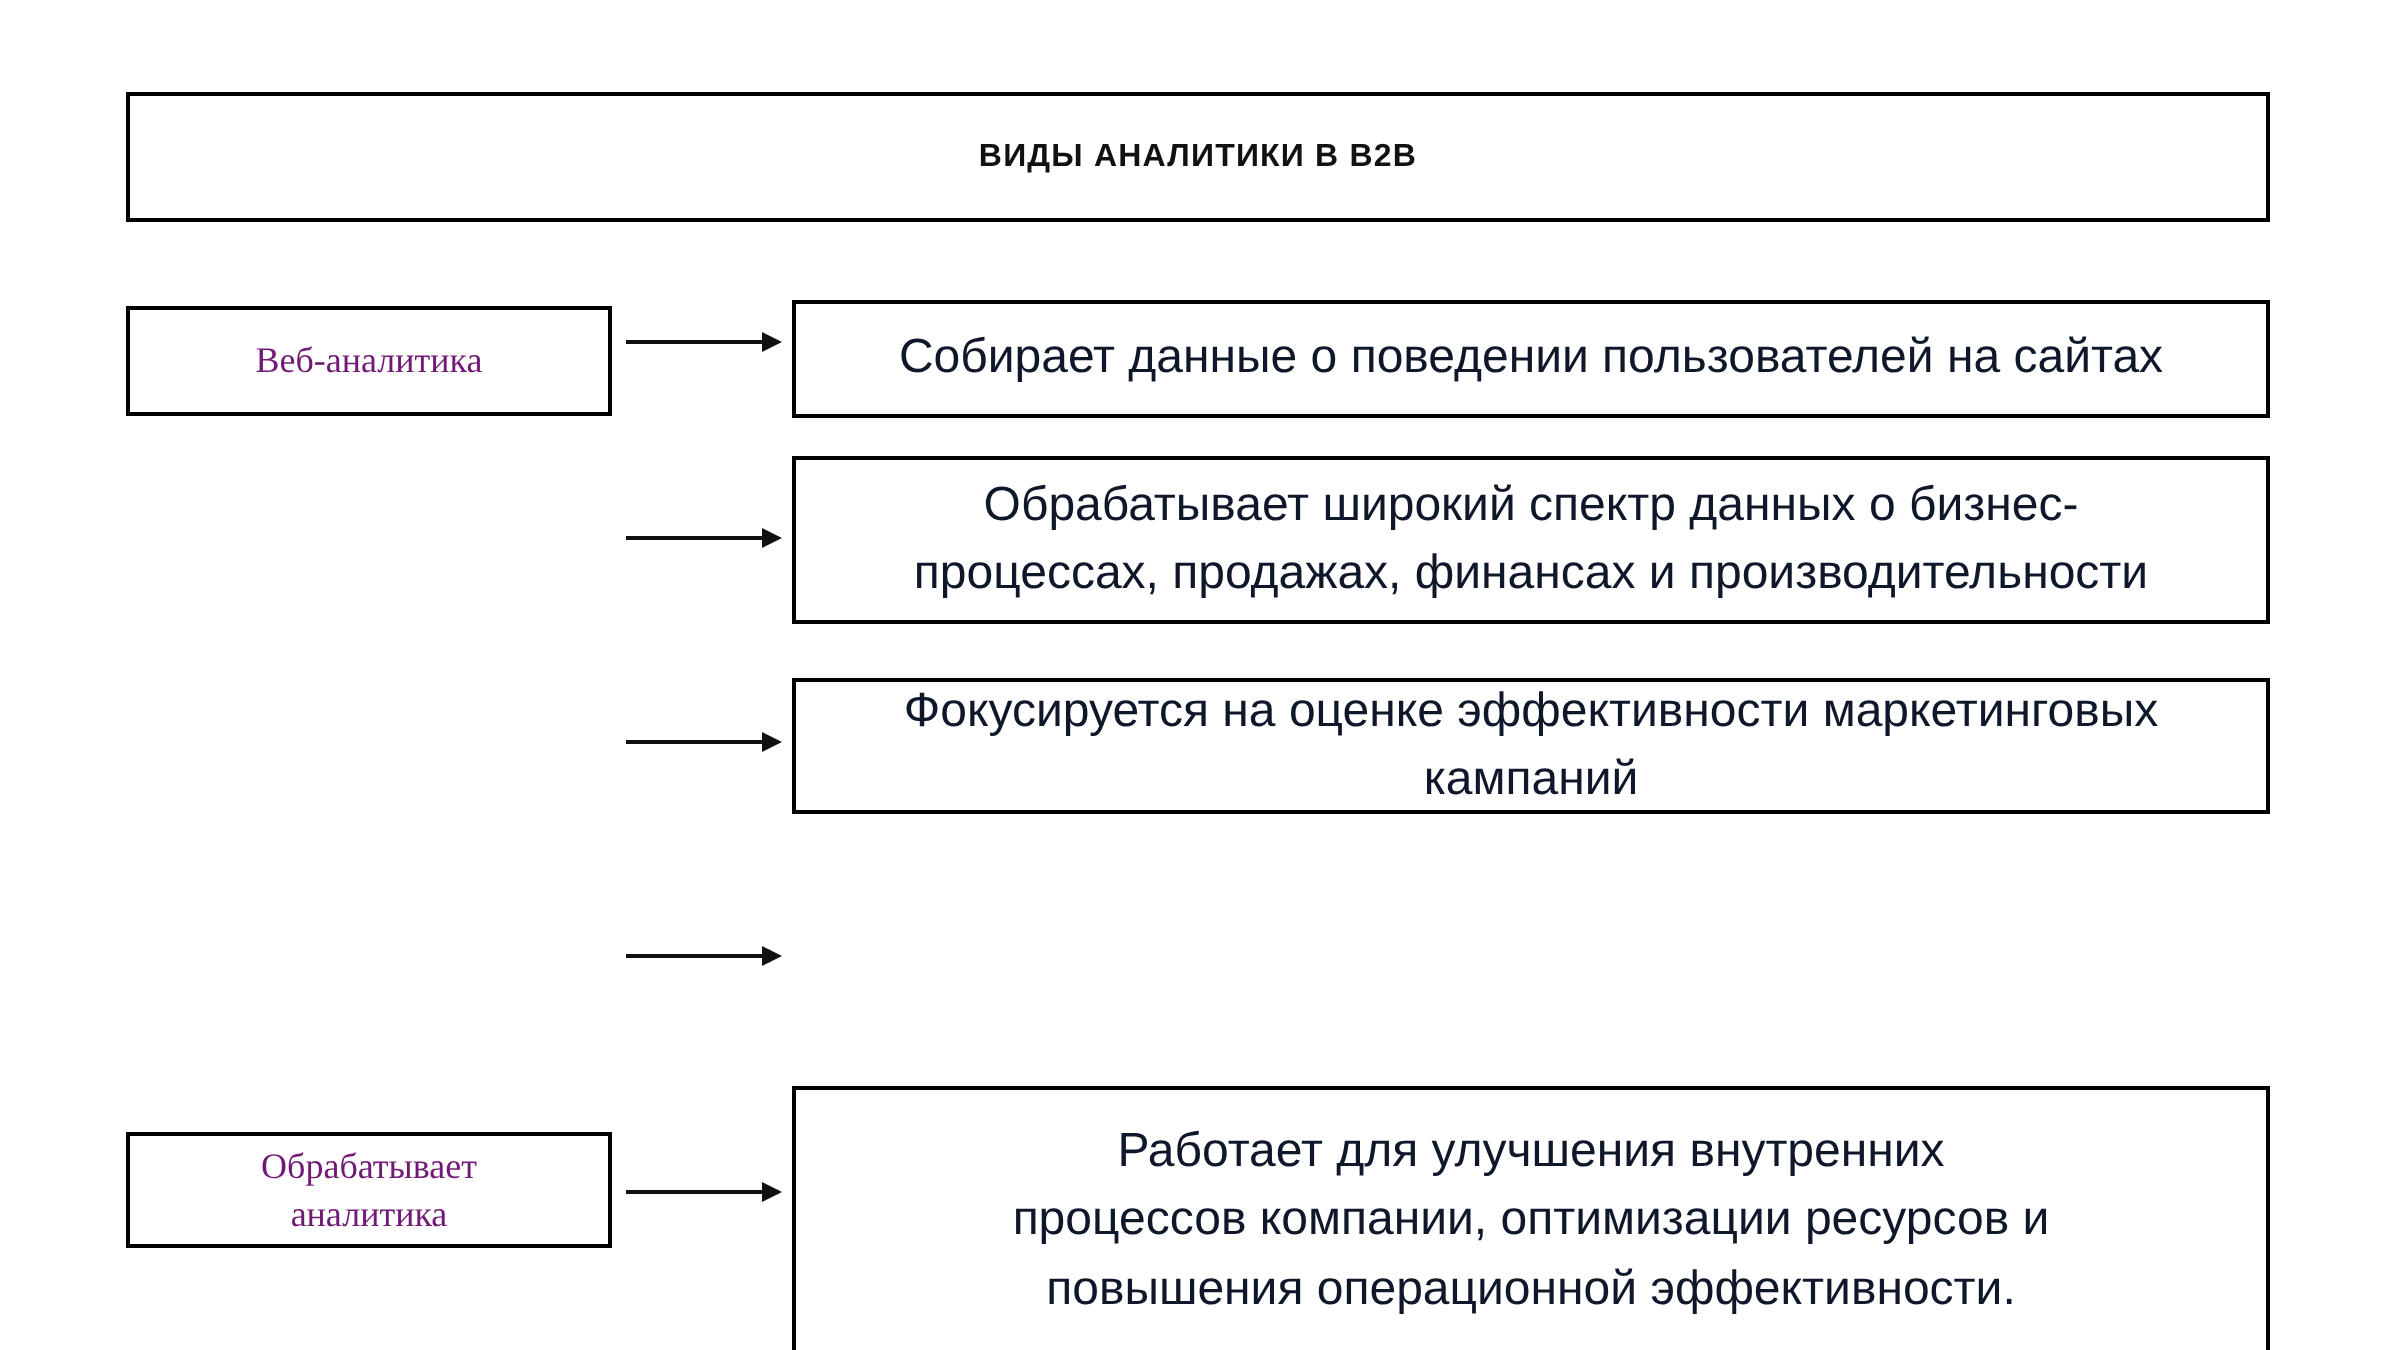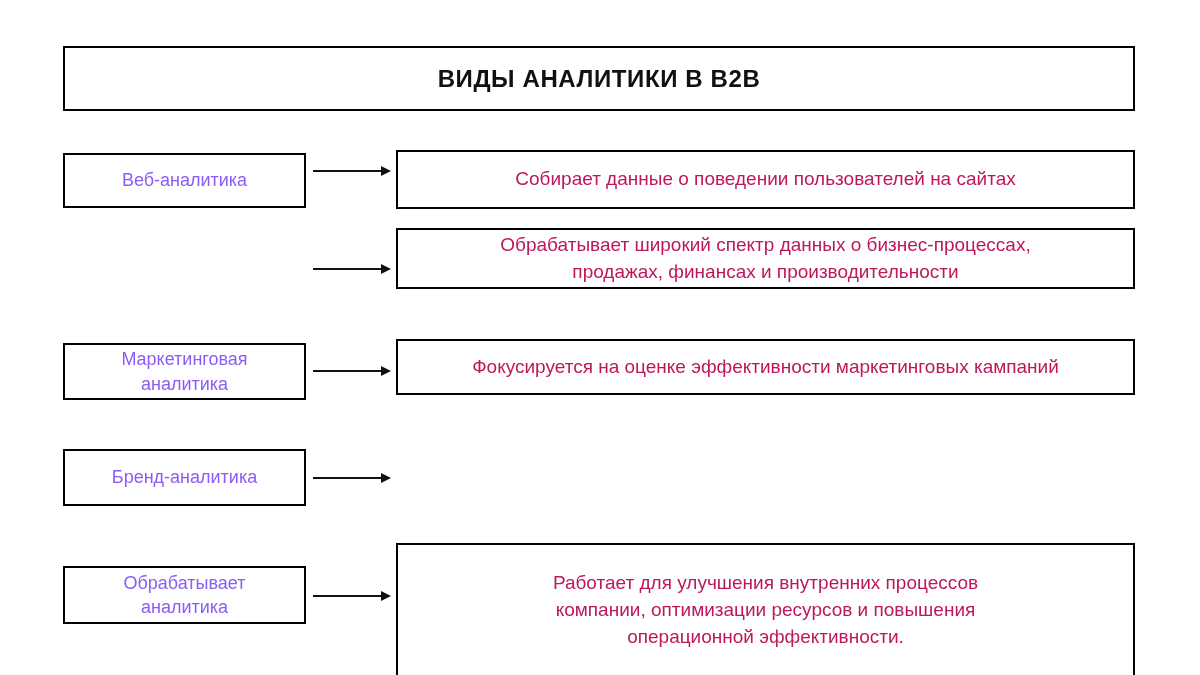--- a/index.html
+++ b/index.html
@@ -19,57 +19,58 @@
     position: absolute;
     left: 63px; top: 46px;
     width: 1072px; height: 65px;
     border: 2px solid #000000;
     display: flex;
     align-items: center;
     justify-content: center;
     background: #ffffff;
   }
   .title-box h1 {
-    font-size: 24px;
+    font-size: 16px;
     font-weight: 700;
     letter-spacing: 0.6px;
     color: #111111;
   }
   .label-box {
     position: absolute;
     left: 63px;
     width: 243px;
     border: 2px solid #000000;
     background: #ffffff;
     display: flex;
     align-items: center;
     justify-content: center;
     text-align: center;
   }
   .label-box span {
     font-size: 18px;
     line-height: 1.35;
-    color: #8b5cf6;
+    color: #701a75;
     padding: 0 14px;
+    font-family: Liberation Serif, serif;
   }
   .desc-box {
     position: absolute;
     left: 396px;
     width: 739px;
     border: 2px solid #000000;
     background: #ffffff;
     display: flex;
     align-items: center;
     justify-content: center;
     text-align: center;
   }
   .desc-box p {
-    font-size: 19px;
+    font-size: 24px;
     line-height: 1.42;
-    color: #be185d;
+    color: #0f172a;
     padding: 0 10px;
   }
   .arrow {
     position: absolute;
     left: 313px;
     width: 78px;
     height: 12px;
     display: flex;
     align-items: center;
   }
@@ -102,38 +103,32 @@
     <span class="arrow-head"></span>
   </div>
   <div class="desc-box" style="top:150px;height:59px">
     <p style="max-width:660px">Собирает данные о поведении пользователей на сайтах</p>
   </div>
 
   <div class="arrow" style="top:263px">
     <span class="arrow-line"></span>
     <span class="arrow-head"></span>
   </div>
-  <div class="desc-box" style="top:228px;height:61px">
+  <div class="desc-box" style="top:228px;height:84px">
     <p style="max-width:640px">Обрабатывает широкий спектр данных о бизнес-процессах, продажах, финансах и производительности</p>
   </div>
 
-  <div class="label-box" style="top:343px;height:57px">
-    <span style="max-width:160px">Маркетинговая аналитика</span>
-  </div>
   <div class="arrow" style="top:365px">
     <span class="arrow-line"></span>
     <span class="arrow-head"></span>
   </div>
-  <div class="desc-box" style="top:339px;height:56px">
+  <div class="desc-box" style="top:339px;height:68px">
     <p style="max-width:660px">Фокусируется на оценке эффективности маркетинговых кампаний</p>
   </div>
 
-  <div class="label-box" style="top:449px;height:57px">
-    <span>Бренд-аналитика</span>
-  </div>
   <div class="arrow" style="top:472px">
     <span class="arrow-line"></span>
     <span class="arrow-head"></span>
   </div>
 
   <div class="label-box" style="top:566px;height:58px">
     <span style="max-width:160px">Обрабатывает аналитика</span>
   </div>
   <div class="arrow" style="top:590px">
     <span class="arrow-line"></span>

